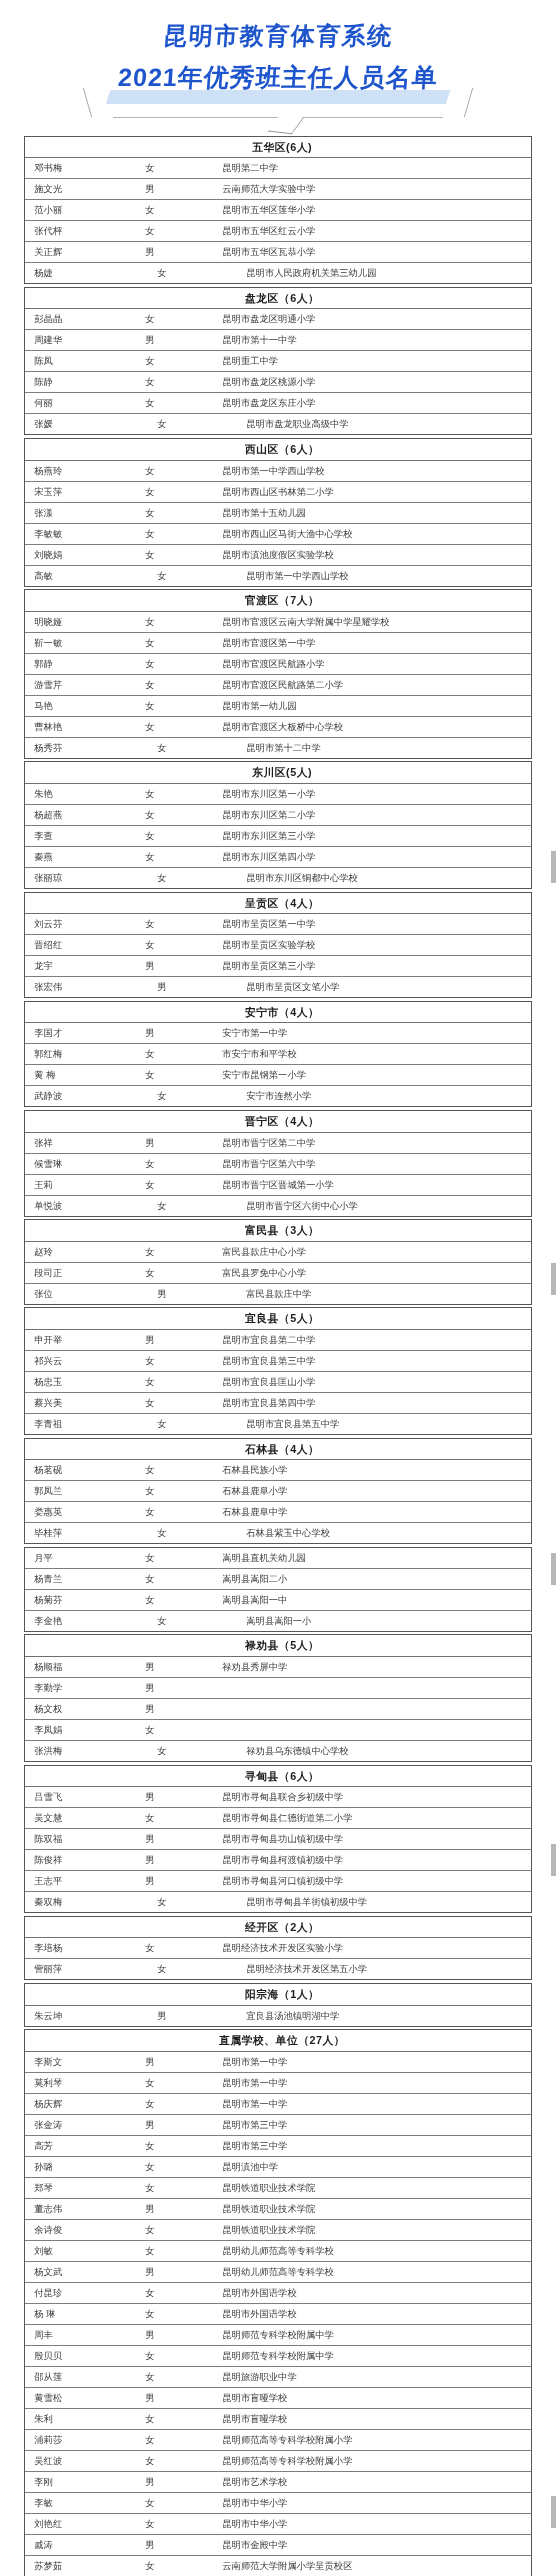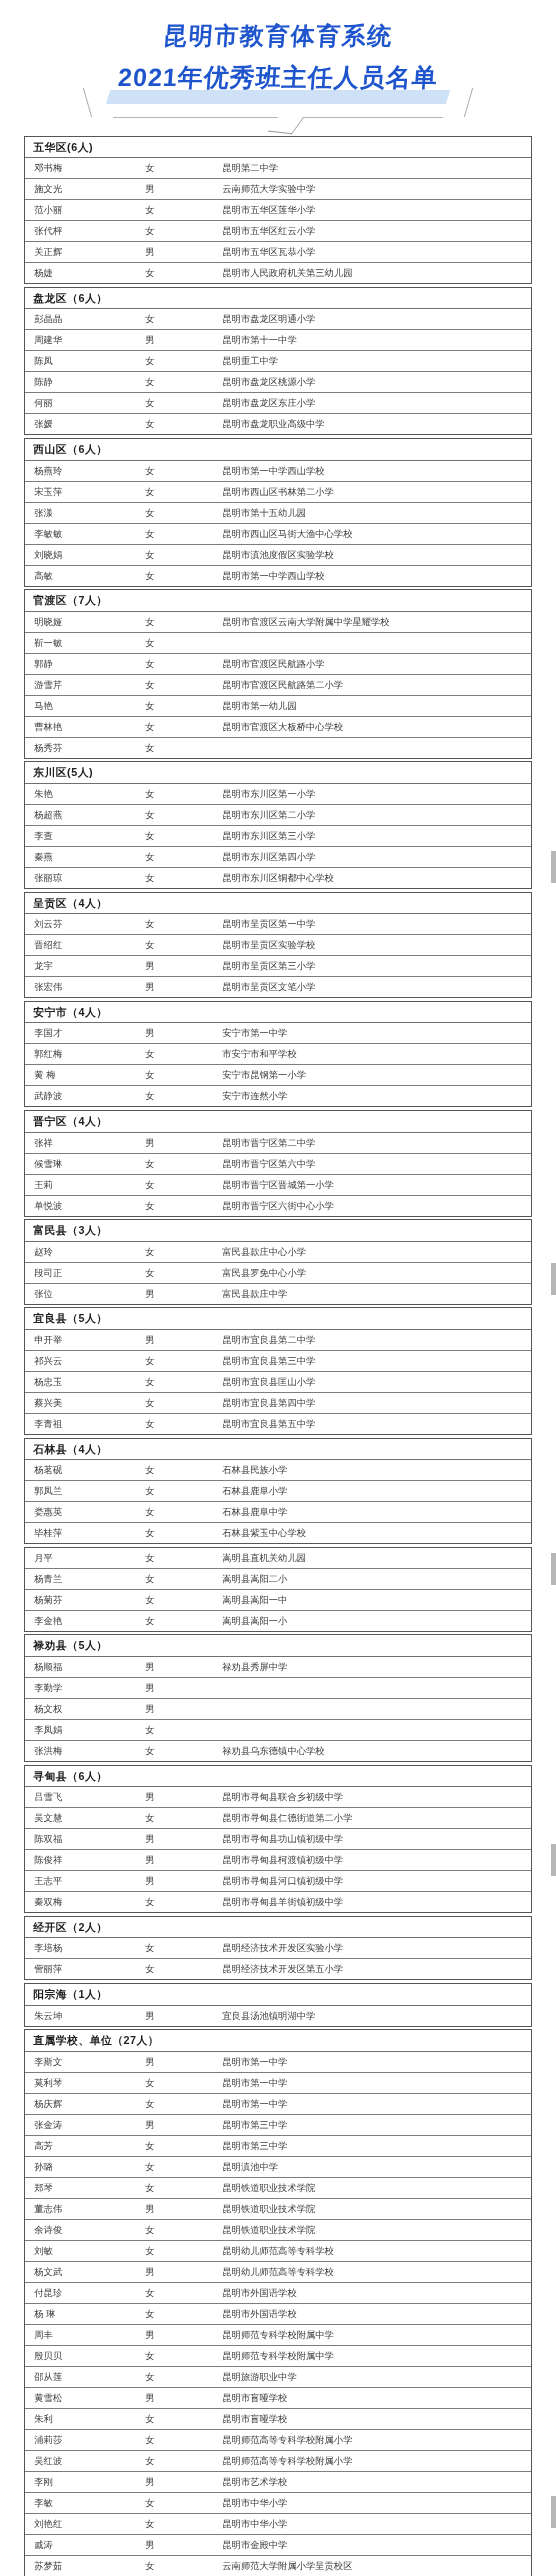--- a/index.html
+++ b/index.html
@@ -33,25 +33,25 @@
     border-right:1px solid #9d9d9d;border-bottom:1px solid #9d9d9d;
     transform:skewX(-32deg) rotate(6deg);background:#fff;}
   
   .tbl{margin:0 24px;}
   .section{
     border:1px solid #565656;background:#fff;margin-bottom:2.6px;
   }
   .sec-header{
     height:20.6px;line-height:20.6px;padding-left:8.2px;
     font-size:10.8px;font-weight:bold;color:#1d1d1d;
-    border-bottom:0.5px solid #6f6f6f;letter-spacing:0.5px;
+    border-bottom:0.5px solid #6f6f6f;letter-spacing:0.5px;text-align:center;
   }
   .row{display:flex;height:20px;line-height:20px;border-bottom:0.5px solid #7d7d7d;
     font-size:9.3px;color:#3a3a3a;}
-  .row:last-child{border-bottom:none;}
+  .row:last-child{border-bottom:none;gap:12px;}
   .c-name{width:111px;padding-left:9.3px;flex:none;}
   .c-gender{width:77px;flex:none;}
   .c-school{flex:1;}
   
   .scroll-mark{position:absolute;right:0;width:5.2px;height:32px;background:#909090;opacity:.65;}
 </style>
 </head>
 <body>
 
 <div class="title-wrap">
@@ -169,20 +169,21 @@
     <div class="section">
       <div class="sec-header">官渡区（7人）</div>
       <div class="row">
         <div class="c-name">明晓娅</div>
         <div class="c-gender">女</div>
         <div class="c-school">昆明市官渡区云南大学附属中学星耀学校</div>
       </div>
       <div class="row">
         <div class="c-name">靳一敏</div>
         <div class="c-gender">女</div>
+        <div class="c-school">昆明市官渡区第一中学</div>
       </div>
       <div class="row">
         <div class="c-name">郭静</div>
         <div class="c-gender">女</div>
         <div class="c-school">昆明市官渡区民航路小学</div>
       </div>
       <div class="row">
         <div class="c-name">游雪芹</div>
         <div class="c-gender">女</div>
         <div class="c-school">昆明市官渡区民航路第二小学</div>
@@ -193,20 +194,21 @@
         <div class="c-school">昆明市第一幼儿园</div>
       </div>
       <div class="row">
         <div class="c-name">曹林艳</div>
         <div class="c-gender">女</div>
         <div class="c-school">昆明市官渡区大板桥中心学校</div>
       </div>
       <div class="row">
         <div class="c-name">杨秀芬</div>
         <div class="c-gender">女</div>
+        <div class="c-school">昆明市第十二中学</div>
       </div>
     </div>
     <div class="section">
       <div class="sec-header">东川区(5人)</div>
       <div class="row">
         <div class="c-name">朱艳</div>
         <div class="c-gender">女</div>
         <div class="c-school">昆明市东川区第一小学</div>
       </div>
       <div class="row">

